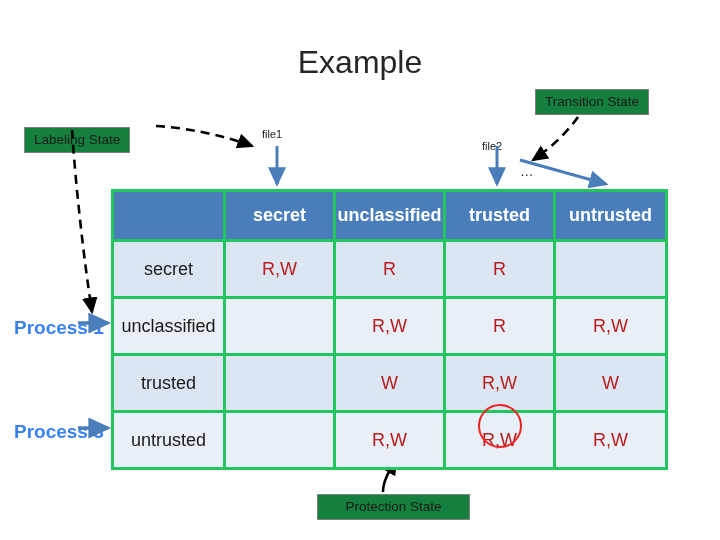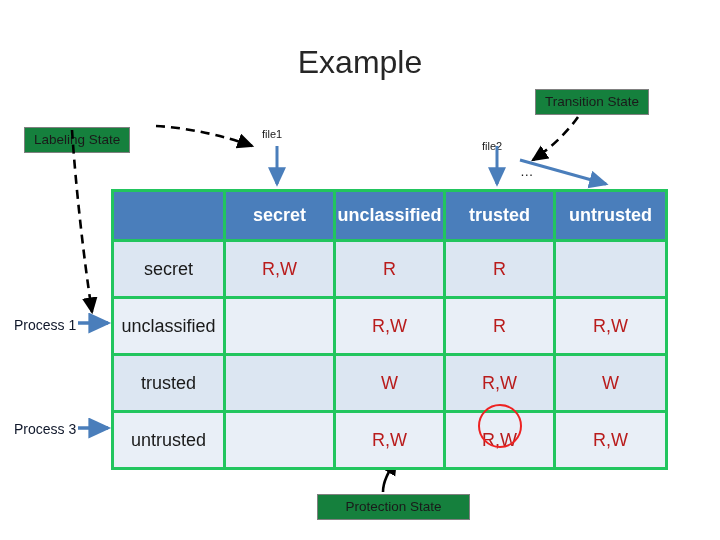--- a/index.html
+++ b/index.html
@@ -59,23 +59,24 @@
     font-size: 11px;
     color: #1a1a1a;
     white-space: nowrap;
   }
   #label-file1 { left: 262px; top: 128px; }
   #label-file2 { left: 482px; top: 128px; margin-top: 12px; }
   #label-dots { left: 520px; top: 164px; font-size: 13.5px; letter-spacing: 1px; }
 
   .proc-label {
     position: absolute;
-    font-size: 14px;
-    color: #0f172a;
-    white-space: nowrap;
+    font-size: 19px;
+    color: #3b82f6;
+    white-space: nowrap;
+    font-weight: bold;
   }
   #label-process1 { left: 14px; top: 317px; }
   #label-process2 { left: 14px; top: 421px; }
 
   table.matrix {
     position: absolute;
     left: 111px;
     top: 189px;
     border-collapse: collapse;
     table-layout: fixed;

